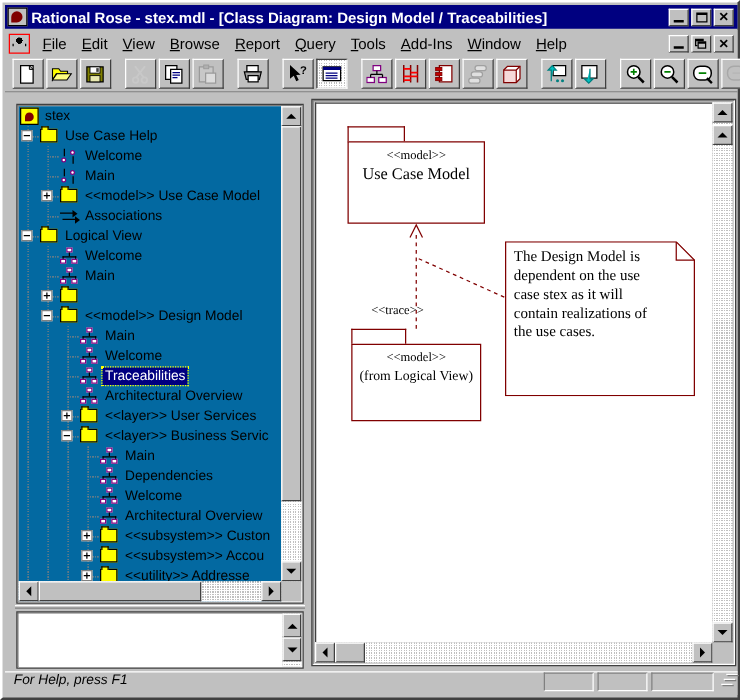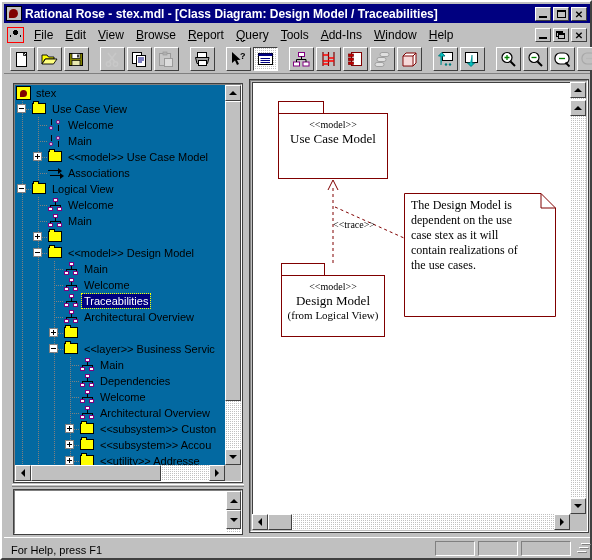--- a/index.html
+++ b/index.html
@@ -235,21 +235,21 @@
   .note{position:absolute;background:#ffffff;}
   .note .shape{position:absolute;left:0;top:0;right:0;bottom:0;}
   .note .txt{position:absolute;left:7px;top:5px;right:6px;
     font-family:"Liberation Serif",serif;font-size:12px;color:#000;line-height:15px;}
 
   .tracelbl{position:absolute;font-family:"Liberation Serif",serif;font-size:10px;color:#000;}
 
   
   .statusbar{
     position:absolute;left:2px;bottom:2px;width:586px;height:19px;background:#c0c0c0;
-    border-top:1px solid #ffffff;box-sizing:border-box;display:flex;align-items:flex-end;
+    border-top:1px solid #ffffff;box-sizing:border-box;display:flex;align-items:flex-start;font-style:italic;
   }
   .status-text{
     margin-left:4px;font-size:11px;color:#000;flex:1 1 auto;padding-left:3px;
   }
   .spanel{
     width:40px;height:15px;margin-right:3px;box-sizing:border-box;
     border-top:1px solid #808080;border-left:1px solid #808080;
     border-right:1px solid #ffffff;border-bottom:1px solid #ffffff;
   }
   .grip{width:14px;height:14px;margin-right:2px;position:relative;}
@@ -468,21 +468,21 @@
             </div>
             <div class="row">
               <span class="ind">
                 <span class="elbow-full"></span>
                 <span class="elbow2"></span>
                 <span class="exp "></span>
               </span>
               <span class="ticon">
                 <span class="folder"></span>
               </span>
-              <span class="lbl">Use Case View</span>
+              <span class="lbl">Use Case Help</span>
             </div>
             <div class="row">
               <span class="ind v"></span>
               <span class="ind">
                 <span class="elbow-full"></span>
                 <span class="elbow2"></span>
               </span>
               <span class="ticon">
                 <span class="ucd">
                   <i class="a"></i>
@@ -693,20 +693,21 @@
               <span class="ind v"></span>
               <span class="ind v"></span>
               <span class="ind">
                 <span class="elbow-full"></span>
                 <span class="elbow2"></span>
                 <span class="exp plus"></span>
               </span>
               <span class="ticon">
                 <span class="folder"></span>
               </span>
+              <span class="lbl">&lt;&lt;layer&gt;&gt; User Services</span>
             </div>
             <div class="row">
               <span class="ind v"></span>
               <span class="ind v"></span>
               <span class="ind">
                 <span class="elbow-full"></span>
                 <span class="elbow2"></span>
                 <span class="exp "></span>
               </span>
               <span class="ticon">
@@ -885,32 +886,31 @@
           <div class="body">
             <div class="st">&lt;&lt;model&gt;&gt;</div>
             <div class="nm">Use Case Model</div>
           </div>
         </div>
 
         <div class="pkg" id="pkg1" style="left: 28px; top: 180px; width: 104px; height: 74px;">
           <div class="tab" style="width: 44px;"></div>
           <div class="body">
             <div class="st">&lt;&lt;model&gt;&gt;</div>
-            <div class="nm">Design Model</div>
             <div class="fr">(from Logical View)</div>
           </div>
         </div>
 
         <svg id="edges" width="320" height="434" style="position:absolute;left:0;top:0;pointer-events:none">
           <path id="traceline" stroke="#800000" stroke-width="1" stroke-dasharray="3,3" fill="none" d="M80 180 L80 105"></path>
           <path id="tracehead" stroke="#800000" stroke-width="1" fill="none" d="M75 107 L80 97 L85 107"></path>
           <path id="anchorline" stroke="#800000" stroke-width="1" stroke-dasharray="3,3" fill="none" d="M82 124 L151 155"></path>
         </svg>
 
-        <div class="tracelbl" id="tracelbl" style="left: 44px; top: 136px; margin-left: 36px;">&lt;&lt;trace&gt;&gt;</div>
+        <div class="tracelbl" id="tracelbl" style="left: 44px; top: 160px;">&lt;&lt;trace&gt;&gt;</div>
 
         <div class="note" id="note" style="left: 151px; top: 110px; width: 152px; height: 124px;">
           <svg class="shape" id="noteshape" viewBox="0 0 152 124" preserveAspectRatio="none">
             <path d="M0.5 0.5 H137 L151.5 15 V123.5 H0.5 Z" fill="#ffffff" stroke="#800000"></path>
             <path d="M137 0.5 V15 H151.5" fill="none" stroke="#800000"></path>
           </svg>
           <div class="txt" id="notetxt">
               <div>The Design Model is</div>
               <div>dependent on the use</div>
               <div>case stex as it will</div>

